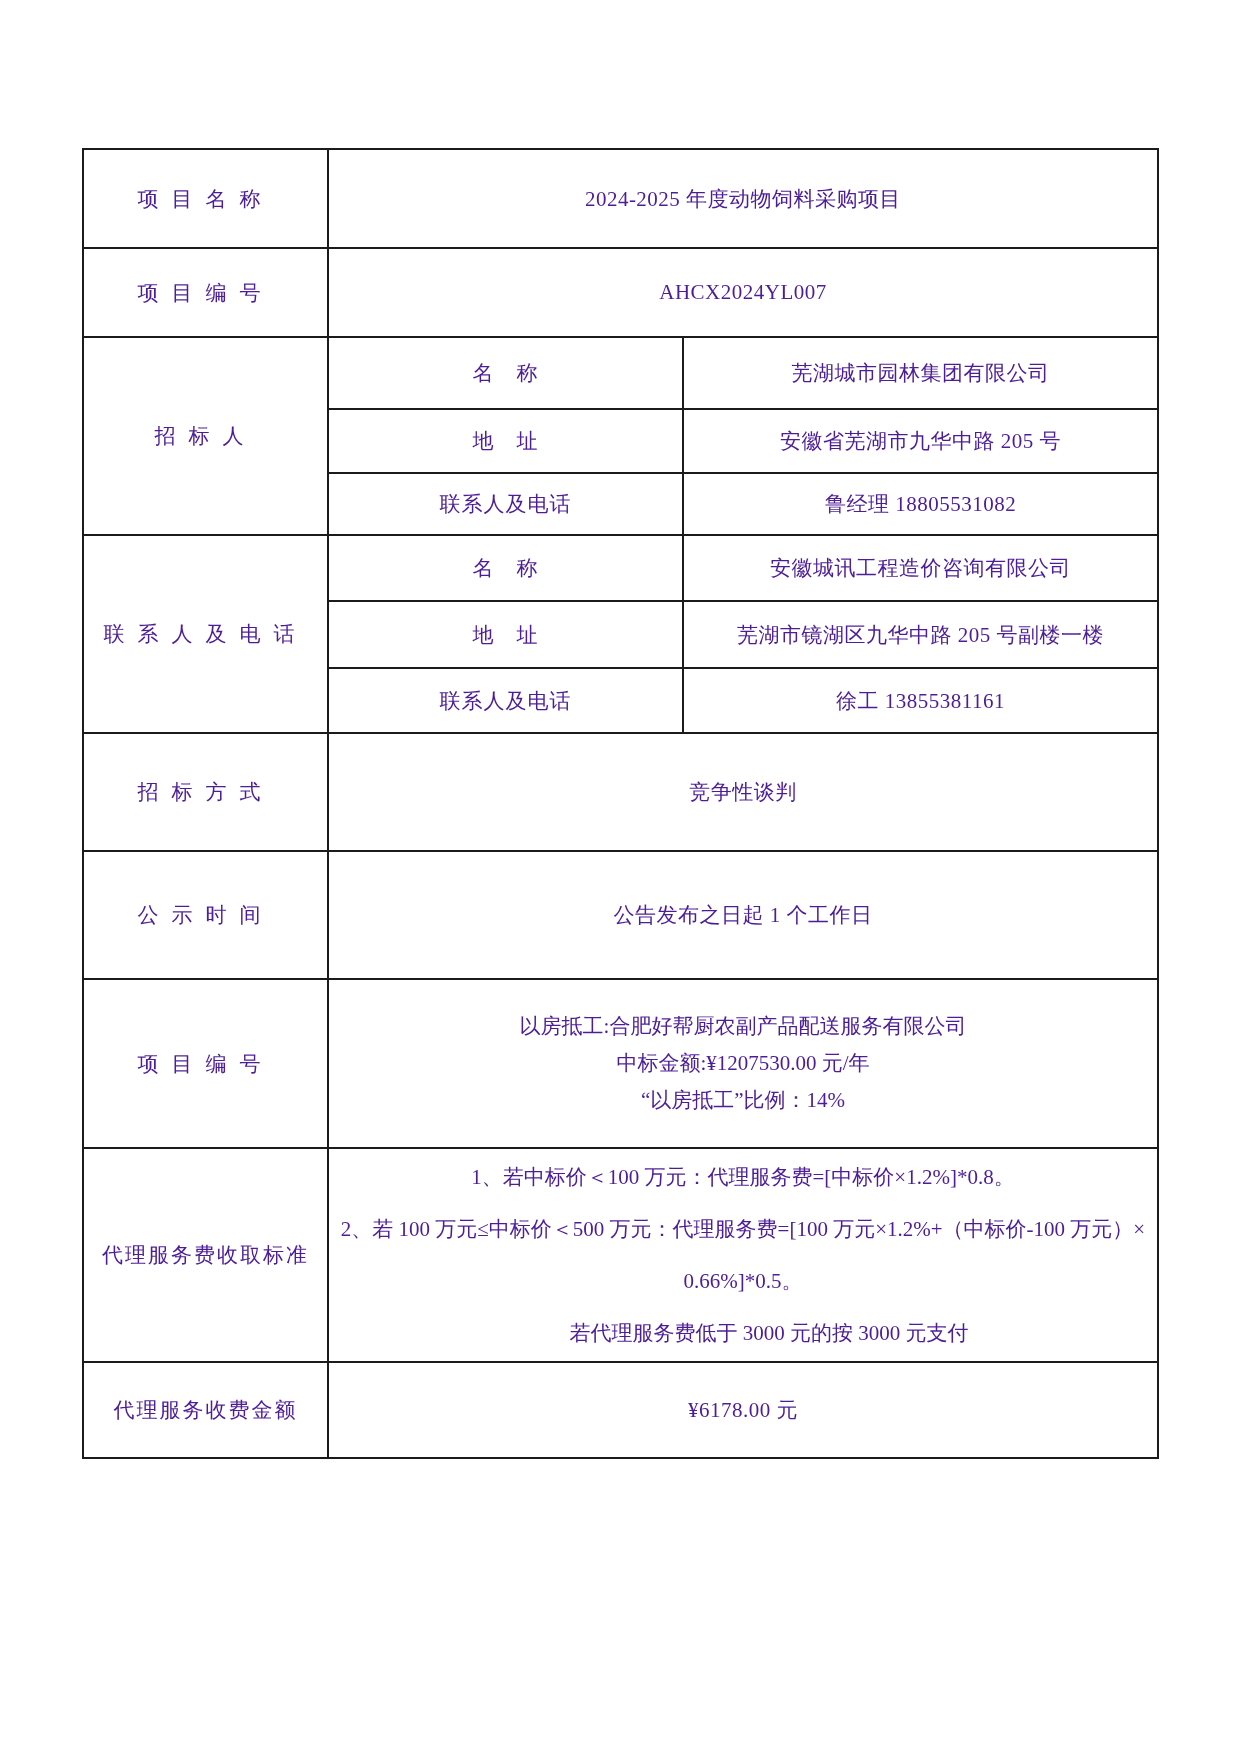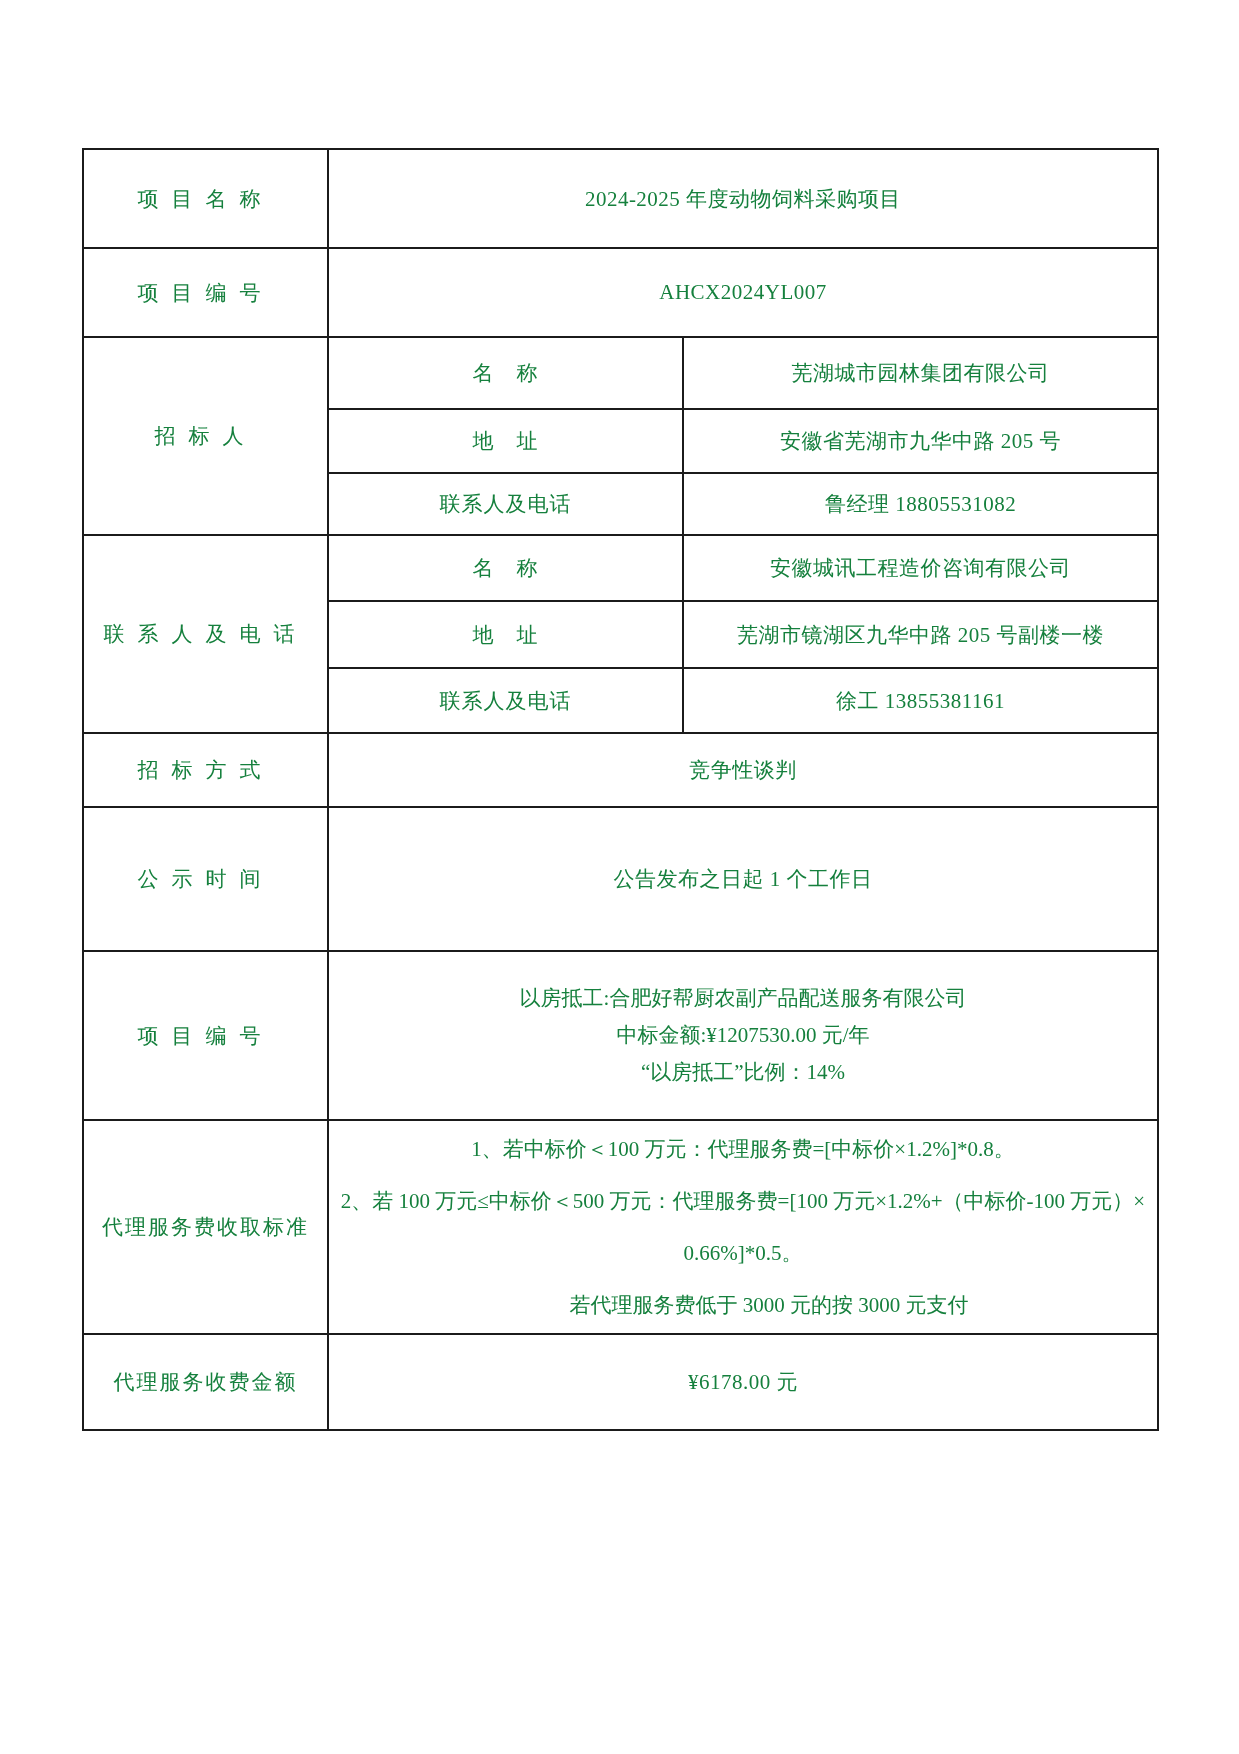--- a/index.html
+++ b/index.html
@@ -2,21 +2,21 @@
 <html><head>
 <meta charset="utf-8">
 <style>
   html,body{margin:0;padding:0;background:#e9e9e9;}
   .page{
     position:relative;
     width:1239px;height:1754px;
     background:#ffffff;
     margin:0 auto;
     font-family:"Liberation Serif","DejaVu Serif",serif;
-    color:#15803d;
+    color:#4c1d95;
   }
   table.doc{
     position:absolute;
     left:82px;top:148px;
     width:1075px;
     border-collapse:collapse;
     table-layout:fixed;
   }
   table.doc td{
     border:2px solid #1b1b1b;
@@ -93,26 +93,26 @@
     </tr>
     <tr style="height:67px">
       <td class="sub"><span>地　址</span></td>
       <td class="val">芜湖市镜湖区九华中路 205 号副楼一楼</td>
     </tr>
     <tr style="height:65px">
       <td class="sub"><span>联系人及电话</span></td>
       <td class="val">徐工 13855381161</td>
     </tr>
 
-    <tr style="height:74px">
+    <tr style="height:118px">
       <td class="lbl"><span>招标方式</span></td>
       <td class="val" colspan="2">竞争性谈判</td>
     </tr>
 
-    <tr style="height:144px">
+    <tr style="height:128px">
       <td class="lbl"><span>公示时间</span></td>
       <td class="val" colspan="2">公告发布之日起 1 个工作日</td>
     </tr>
 
     <tr style="height:169px">
       <td class="lbl"><span>项目编号</span></td>
       <td class="win" colspan="2">
         <p>以房抵工:合肥好帮厨农副产品配送服务有限公司</p>
         <p>中标金额:¥1207530.00 元/年</p>
         <p>“以房抵工”比例：14%</p>

